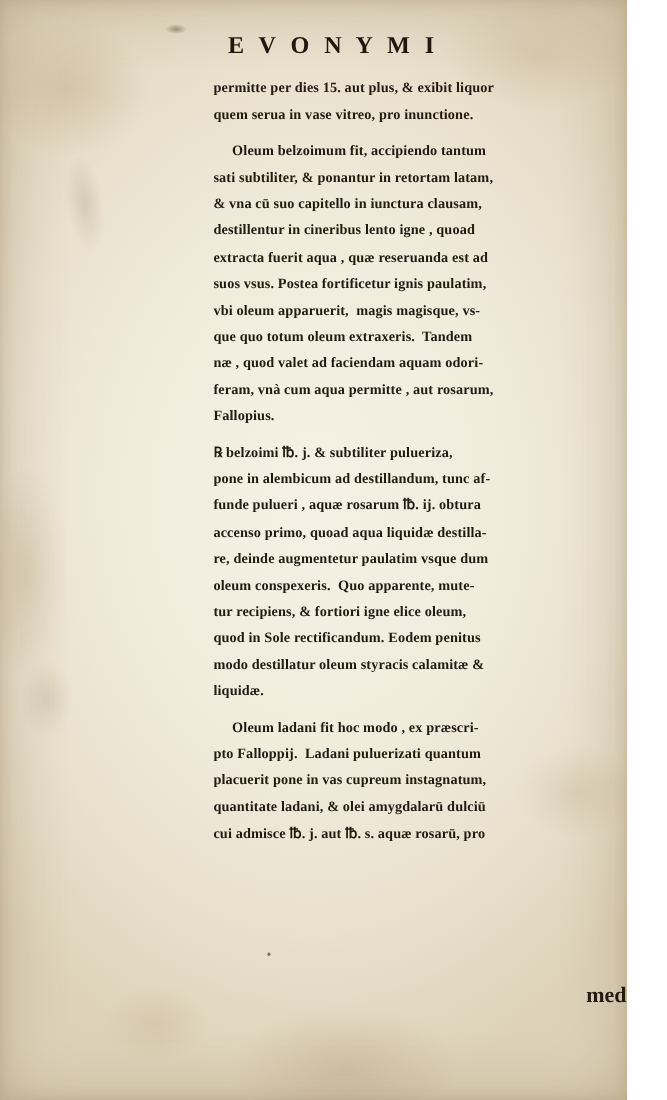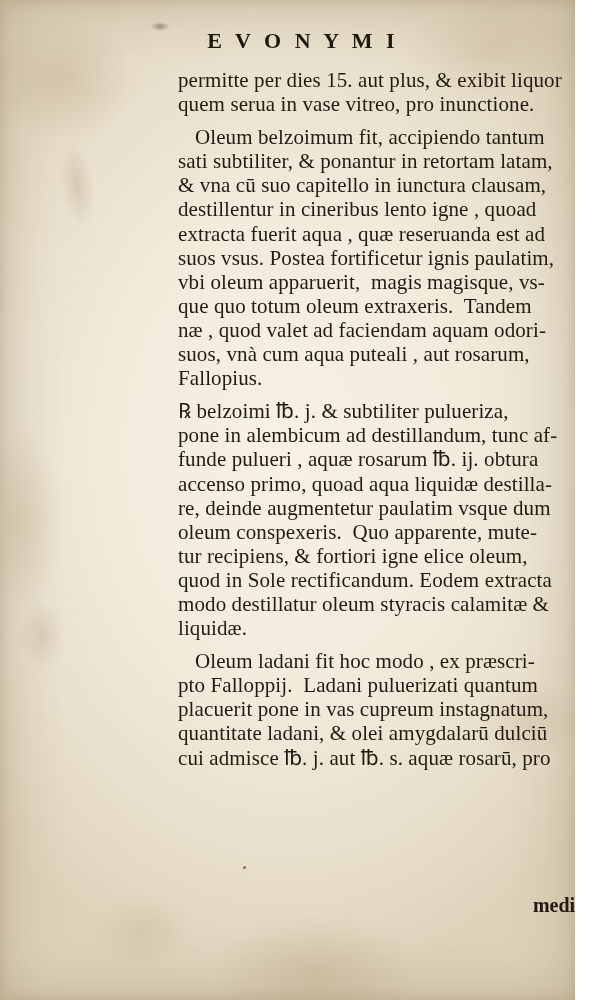--- a/index.html
+++ b/index.html
@@ -8,26 +8,25 @@
     background: #ffffff;
   }
   body {
     width: 606px;
     height: 1000px;
     overflow: hidden;
     font-family: "Liberation Serif", serif;
   }
   #page {
     position: relative;
-    width: 528px;
+    width: 570px;
     height: 1000px;
     background:
       radial-gradient(ellipse 70% 55% at 50% 45%, #f6f1e4 0%, #f1ebdc 45%, #e9e0cd 72%, #ddd2b9 100%);
     overflow: hidden;
-    padding-left: 47px;
   }
   
   #page::before {
     content: "";
     position: absolute;
     inset: 0;
     pointer-events: none;
     background:
       radial-gradient(ellipse 18% 9% at 11% 8%, rgba(150,120,70,0.20), rgba(150,120,70,0) 70%),
       radial-gradient(ellipse 22% 7% at 86% 5%, rgba(150,120,70,0.16), rgba(150,120,70,0) 70%),
@@ -61,27 +60,27 @@
     text-align: center;
     font-family: "Liberation Serif", serif;
     font-size: 22px;
     font-weight: bold;
     letter-spacing: 4px;
     color: #20170f;
   }
 
   .textblock {
     position: absolute;
-    left: 178px;
+    left: 194px;
     top: 68px;
     width: 410px;
     color: #231a12;
     font-family: "Liberation Serif", serif;
-    font-size: 21px;
-    font-weight: normal;
+    font-size: 13px;
+    font-weight: bold;
     line-height: 24.1px;
     letter-spacing: 0.1px;
     text-rendering: optimizeLegibility;
   }
   .textblock .ln {
     display: block;
     white-space: pre;
   }
   .ind { padding-left: 17px; }
   .gap { height: 9px; }
@@ -150,33 +149,33 @@
         <div>
           <span class="ln ind">Oleum belzoimum fit, accipiendo tantum</span>
           <span class="ln">sati subtiliter, &amp; ponantur in retortam latam,</span>
           <span class="ln">&amp; vna cū suo capitello in iunctura clausam,</span>
           <span class="ln">destillentur in cineribus lento igne , quoad</span>
           <span class="ln">extracta fuerit aqua , quæ reseruanda est ad</span>
           <span class="ln">suos vsus. Postea fortificetur ignis paulatim,</span>
           <span class="ln">vbi oleum apparuerit,  magis magisque, vs-</span>
           <span class="ln">que quo totum oleum extraxeris.  Tandem</span>
           <span class="ln">næ , quod valet ad faciendam aquam odori-</span>
-          <span class="ln">suos, vnà cum aqua puteali , aut rosarum,</span>
+          <span class="ln">feram, vnà cum aqua permitte , aut rosarum,</span>
           <span class="ln">Fallopius.</span>
         </div>
         <div class="gap"></div>
         <div>
           <span class="ln">℞ belzoimi ℔. j. &amp; subtiliter pulueriza,</span>
           <span class="ln">pone in alembicum ad destillandum, tunc af-</span>
           <span class="ln">funde pulueri , aquæ rosarum ℔. ij. obtura</span>
           <span class="ln">accenso primo, quoad aqua liquidæ destilla-</span>
           <span class="ln">re, deinde augmentetur paulatim vsque dum</span>
           <span class="ln">oleum conspexeris.  Quo apparente, mute-</span>
           <span class="ln">tur recipiens, &amp; fortiori igne elice oleum,</span>
-          <span class="ln">quod in Sole rectificandum. Eodem extracta</span>
+          <span class="ln">quod in Sole rectificandum. Eodem penitus</span>
           <span class="ln">modo destillatur oleum styracis calamitæ &amp;</span>
           <span class="ln">liquidæ.</span>
         </div>
         <div class="gap"></div>
         <div>
           <span class="ln ind">Oleum ladani fit hoc modo , ex præscri-</span>
           <span class="ln">pto Falloppij.  Ladani puluerizati quantum</span>
           <span class="ln">placuerit pone in vas cupreum instagnatum,</span>
           <span class="ln">quantitate ladani, &amp; olei amygdalarū dulciū</span>
           <span class="ln">cui admisce ℔. j. aut ℔. s. aquæ rosarū, pro</span>

